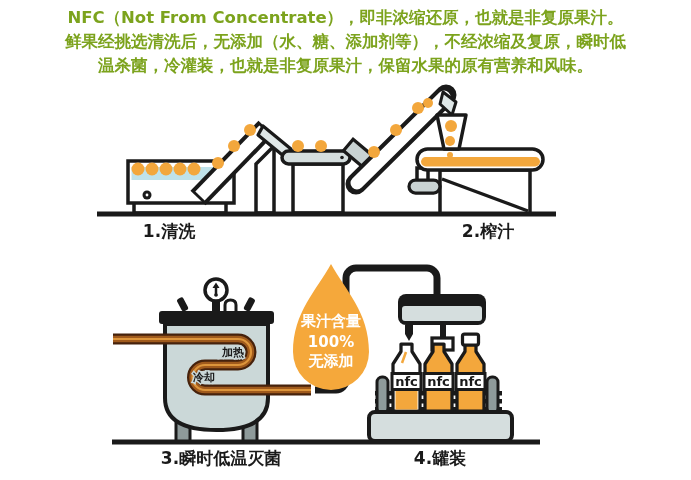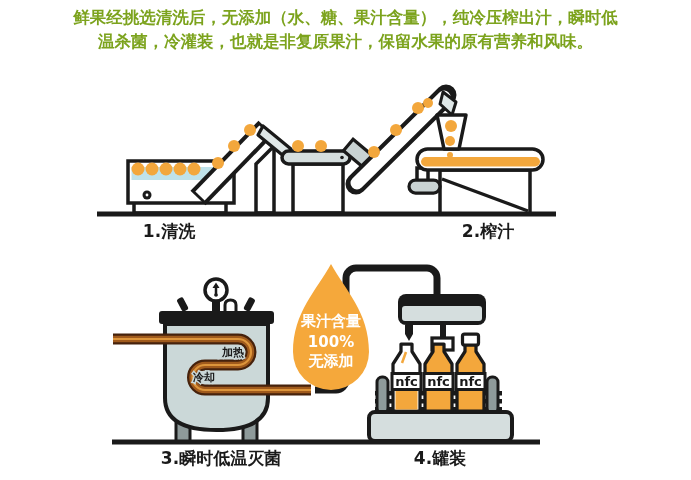--- a/index.html
+++ b/index.html
@@ -12,21 +12,22 @@
   .step-label{font-size:17px;font-weight:bold;fill:#1A1A1A;}
   .pipe-label{font-size:11px;font-weight:bold;fill:#1A1A1A;stroke:#CBD8D8;stroke-width:3px;paint-order:stroke;}
   .droplet-text{font-size:15px;font-weight:bold;fill:#ffffff;}
   .nfc-text{font-size:13px;font-weight:bold;fill:#1A1A1A;}
 </style>
 </head>
 <body>
 
 <div id="canvas">
   <div id="intro">
-    <div>鲜果经挑选清洗后，无添加（水、糖、果汁含量），纯冷压榨出汁，瞬时低</div>
+    <div>NFC（Not From Concentrate），即非浓缩还原，也就是非复原果汁。</div>
+    <div>鲜果经挑选清洗后，无添加（水、糖、添加剂等），不经浓缩及复原，瞬时低</div>
     <div>温杀菌，冷灌装，也就是非复原果汁，保留水果的原有营养和风味。</div>
   </div>
 
   <svg id="diagram" width="691" height="480" viewBox="0 0 691 480">
 
     <g>
       <rect x="134" y="200" width="92" height="13" fill="#fff" stroke="#1A1A1A" stroke-width="3.5"></rect>
       <rect x="128" y="161" width="106" height="42" fill="#fff" stroke="#1A1A1A" stroke-width="3.5"></rect>
       <rect x="131.5" y="167" width="100" height="13" fill="#BFE2EA"></rect>
       <g fill="#F3A73C">

